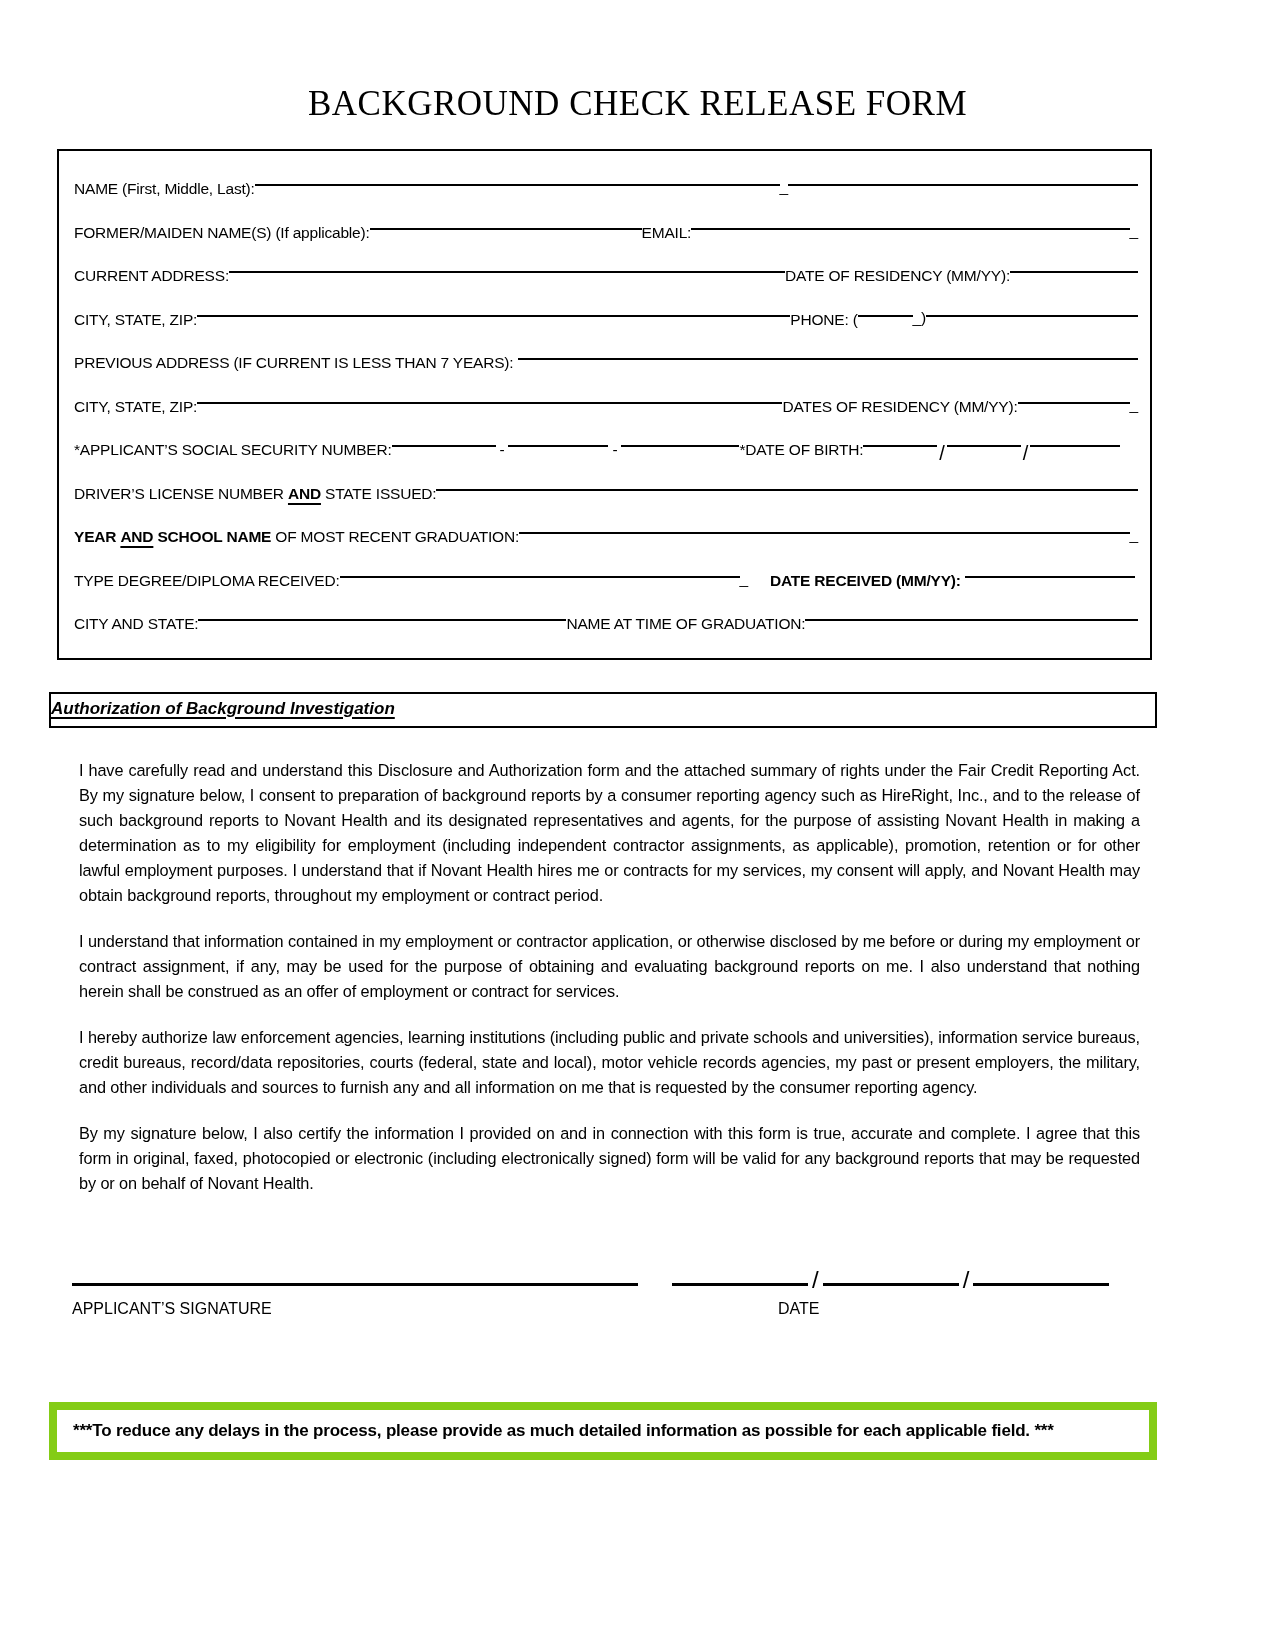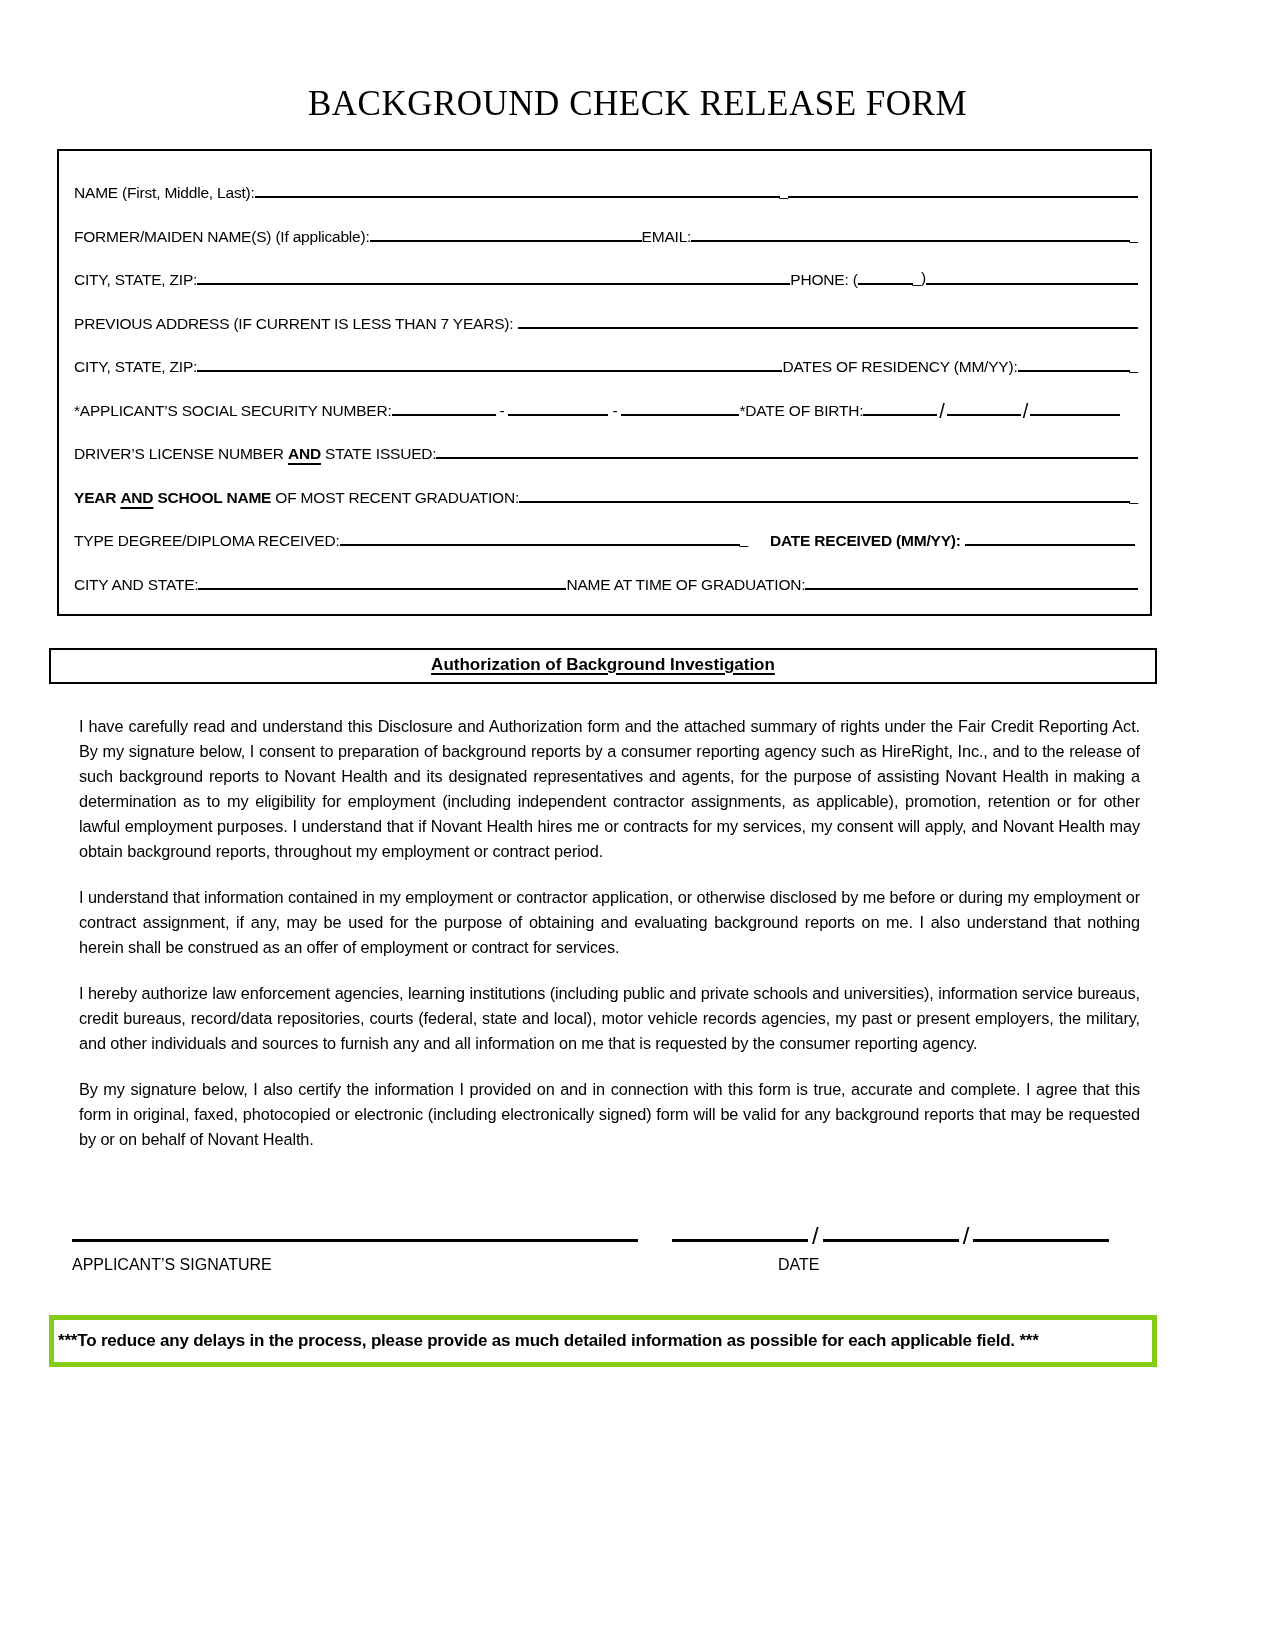--- a/index.html
+++ b/index.html
@@ -12,21 +12,21 @@
     margin:84px 0 0 0;text-align:center;
     font-family:"Liberation Serif",serif;font-weight:400;
     font-size:35px;letter-spacing:.5px;
   }
   .form-box{
     margin:25px 123px 0 57px;
     border:2px solid #000;
     padding:12px 12px 16px 15px;
   }
   .form-row{
-    display:flex;align-items:center;
+    display:flex;align-items:flex-start;
     height:43.5px;box-sizing:border-box;padding-top:17px;
     font-size:15.5px;letter-spacing:-.2px;
   }
   .seg-text,.seg-bold,.seg-boldu{white-space:pre;}
   .seg-bold{font-weight:700;}
   .seg-boldu{font-weight:700;text-decoration:underline;text-decoration-thickness:2px;text-underline-offset:4px;}
   .blank{
     display:inline-block;height:0;
     border-bottom:2.5px solid #000;
     position:relative;top:4px;
@@ -35,44 +35,44 @@
   .tick{position:relative;top:-2px;}
   .slash-big{font-size:20px;padding:0 2px;position:relative;top:1px;}
   .dash{padding:0 4px;}
   .note{
     margin:28px 60px 0 72px;
     font-size:16px;letter-spacing:-.1px;
   }
   .auth-box{
     margin:32px 118px 0 49px;
     border:2px solid #000;
-    padding:5px 0 7px 0;text-align:center;
+    padding:5px 0 7px 0;text-align:left;font-style:italic;
   }
   .auth-title{
     font-weight:700;font-size:17px;
     text-decoration:underline;text-decoration-thickness:2px;text-underline-offset:3px;
   }
   .paragraphs{
     margin:30px 0 0 63px;width:1077px;
     font-size:16.3px;line-height:25px;letter-spacing:-.1px;
     text-align:justify;
   }
   .auth-para{margin:0 0 21px 16px;}
   .sig-area{margin:68px 0 0 72px;width:1041px;}
   .sig-row{display:flex;align-items:baseline;}
   .sig-line{width:566px;height:0;border-bottom:3.5px solid #000;}
   .sig-gap{width:34px;}
   .date-seg{width:136px;height:0;border-bottom:3.5px solid #000;}
   .sig-slash{font-size:24px;padding:0 4px;position:relative;top:2px;}
   .sig-labels{display:flex;margin-top:8px;font-weight:400;font-size:16px;}
   .sig-label-applicant{width:706px;}
   .footer-box{
-    margin:41px 118px 0 49px;
-    border:5px solid #84cc16;
-    padding:11px 4px;
+    margin:84px 118px 0 49px;
+    border:8px solid #84cc16;
+    padding:11px 16px;
     font-weight:700;font-size:17px;letter-spacing:-.2px;
   }
 </style>
 </head>
 <body>
 
 <div class="page">
 
   <h1 class="page-title">BACKGROUND CHECK RELEASE FORM</h1>
 
@@ -83,20 +83,26 @@
           <span class="blank" style="flex: 3 1 0px;"></span>
           <span class="seg-text tick">_</span>
           <span class="blank" style="flex: 2 1 0px;"></span>
         </div>
         <div class="form-row">
           <span class="seg-text">FORMER/MAIDEN NAME(S) (If applicable):</span>
           <span class="blank" style="width: 272px;"></span>
           <span class="seg-text">EMAIL:</span>
           <span class="blank" style="flex: 1 1 0px;"></span>
           <span class="seg-text tick">_</span>
+        </div>
+        <div class="form-row">
+          <span class="seg-text">CURRENT ADDRESS:</span>
+          <span class="blank" style="flex: 1 1 0px;"></span>
+          <span class="seg-text">DATE OF RESIDENCY (MM/YY):</span>
+          <span class="blank" style="width: 128px;"></span>
         </div>
         <div class="form-row">
           <span class="seg-text">CITY, STATE, ZIP:</span>
           <span class="blank" style="flex: 1 1 0px;"></span>
           <span class="seg-text">PHONE: (</span>
           <span class="blank" style="width: 55px;"></span>
           <span class="seg-text tick">_)</span>
           <span class="blank" style="width: 212px;"></span>
         </div>
         <div class="form-row">

